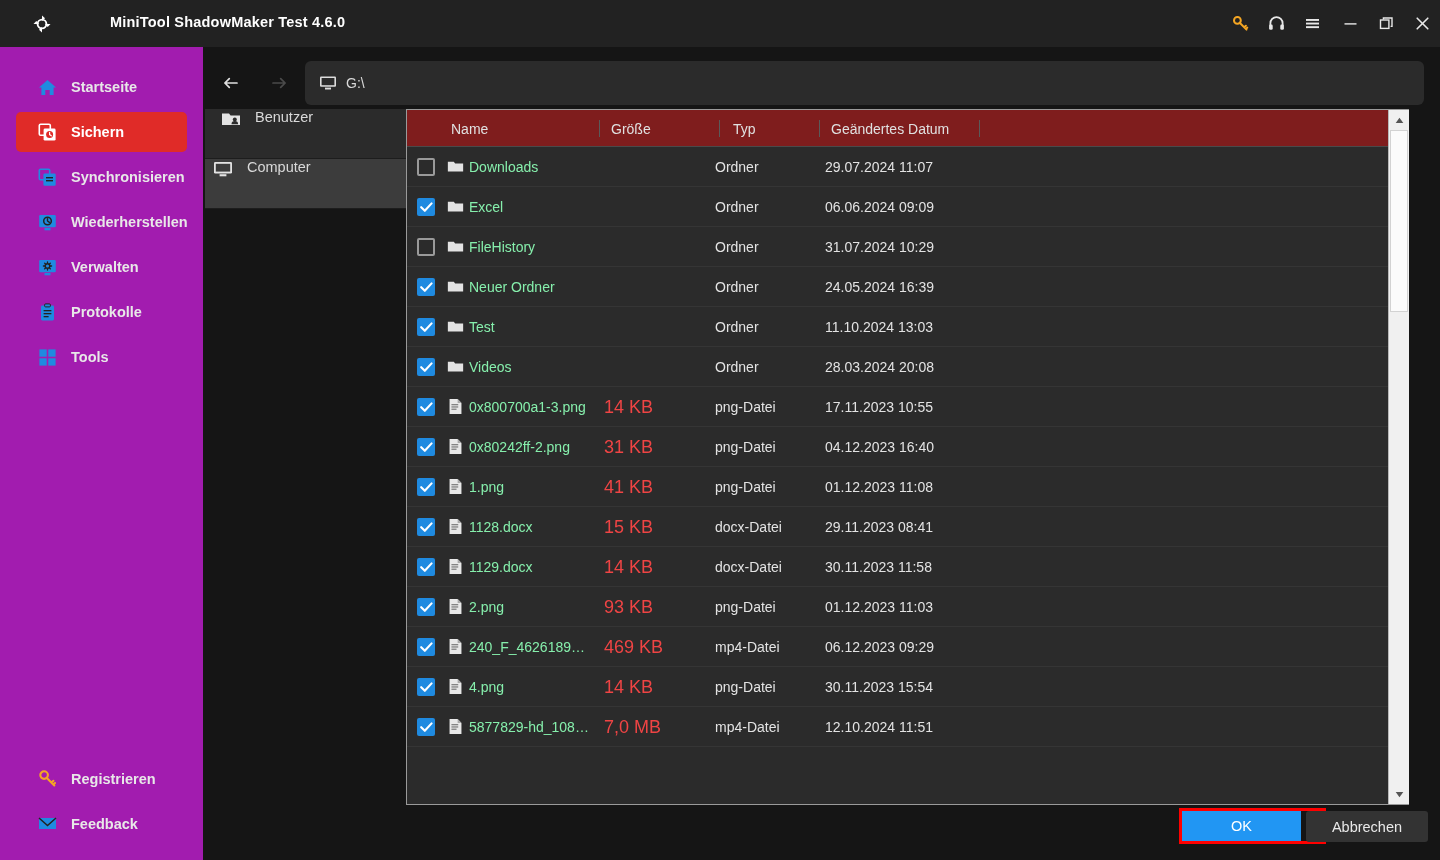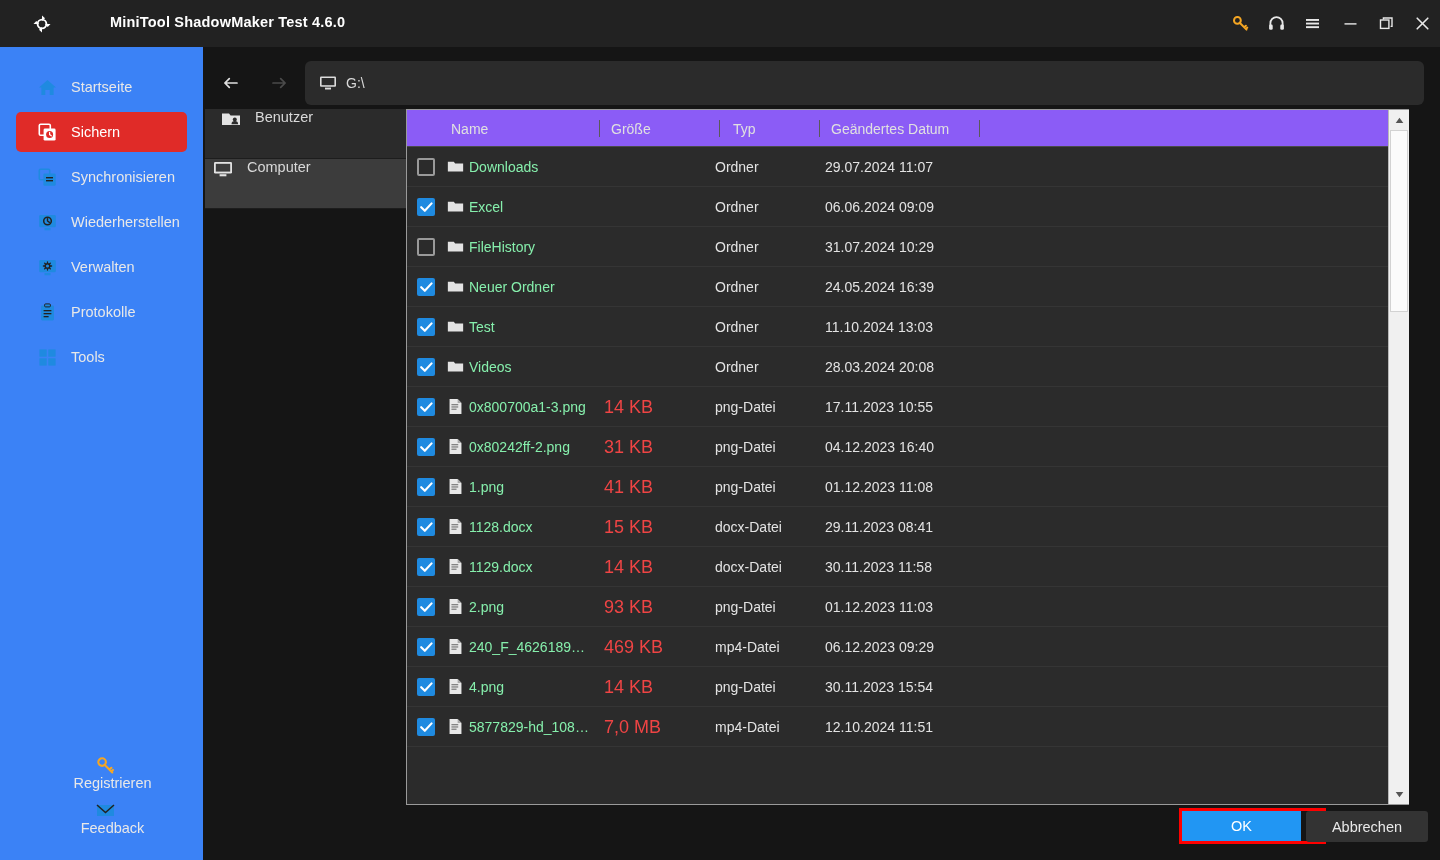--- a/index.html
+++ b/index.html
@@ -30,36 +30,37 @@
   .tb-btn {
     width: 36px; height: 47px; display: flex; align-items: center; justify-content: center;
     cursor: default;
   }
   .tb-btn svg { display: block; }
   .tb-gap { width: 2px; }
 
   
   .sidebar {
     position: absolute; left: 0; top: 47px; width: 203px; height: 813px;
-    background: #3b82f6;
+    background: #a21caf;
+    font-weight: bold;
   }
   .sb-top { position: absolute; left: 0; top: 20px; width: 203px; }
   .sb-item {
     position: relative; height: 40px; margin: 0 16px 5px 16px;
     display: flex; align-items: center; border-radius: 5px;
     padding-left: 22px; cursor: default;
   }
   .sb-item.active { background: #e02b28; }
   .sb-ico { width: 19px; height: 19px; margin-right: 14px; flex: none; display: block; }
   .sb-label { color: #e8e8e8; font-size: 14.5px; white-space: nowrap; }
   .sb-item.active .sb-label { color: #ffffff; }
   .sb-bottom { position: absolute; left: 0; bottom: 14px; width: 203px; }
   .sb-item-b {
     height: 45px; margin: 0 16px; display: flex; align-items: center;
-    padding-left: 22px; cursor: default; flex-direction: column;
+    padding-left: 22px; cursor: default;
   }
 
   
   .dialog {
     position: absolute; left: 203px; top: 47px; width: 1237px; height: 813px;
     background: #151515;
   }
   .pathbar-row {
     position: absolute; left: 0; top: 14px; width: 1237px; height: 44px;
     display: flex; align-items: center;
@@ -89,21 +90,21 @@
   .tree-item.selected { background: #3c3c3c; padding-left: 8px; }
   .tree-ico { width: 20px; height: 20px; margin-right: 14px; flex: none; display: block; }
   .tree-label { color: #d9d9d9; font-size: 14.5px; }
 
   
   .filelist {
     position: absolute; left: 203px; top: 62px; width: 1003px; height: 696px;
     background: #2b2b2b; border: 1px solid #9a9a9a;
   }
   .fl-header {
-    position: relative; height: 37px; background: #8b5cf6;
+    position: relative; height: 37px; background: #7f1d1d;
     border-bottom: 1px solid #4a4a4a;
   }
   .fl-th {
     position: absolute; top: 0; height: 37px; display: flex; align-items: center;
     color: #e0e0e0; font-size: 14px; cursor: default;
   }
   .fl-div {
     position: absolute; top: 10px; width: 1px; height: 17px; background: #5a5a5a;
   }
   .fl-body {

